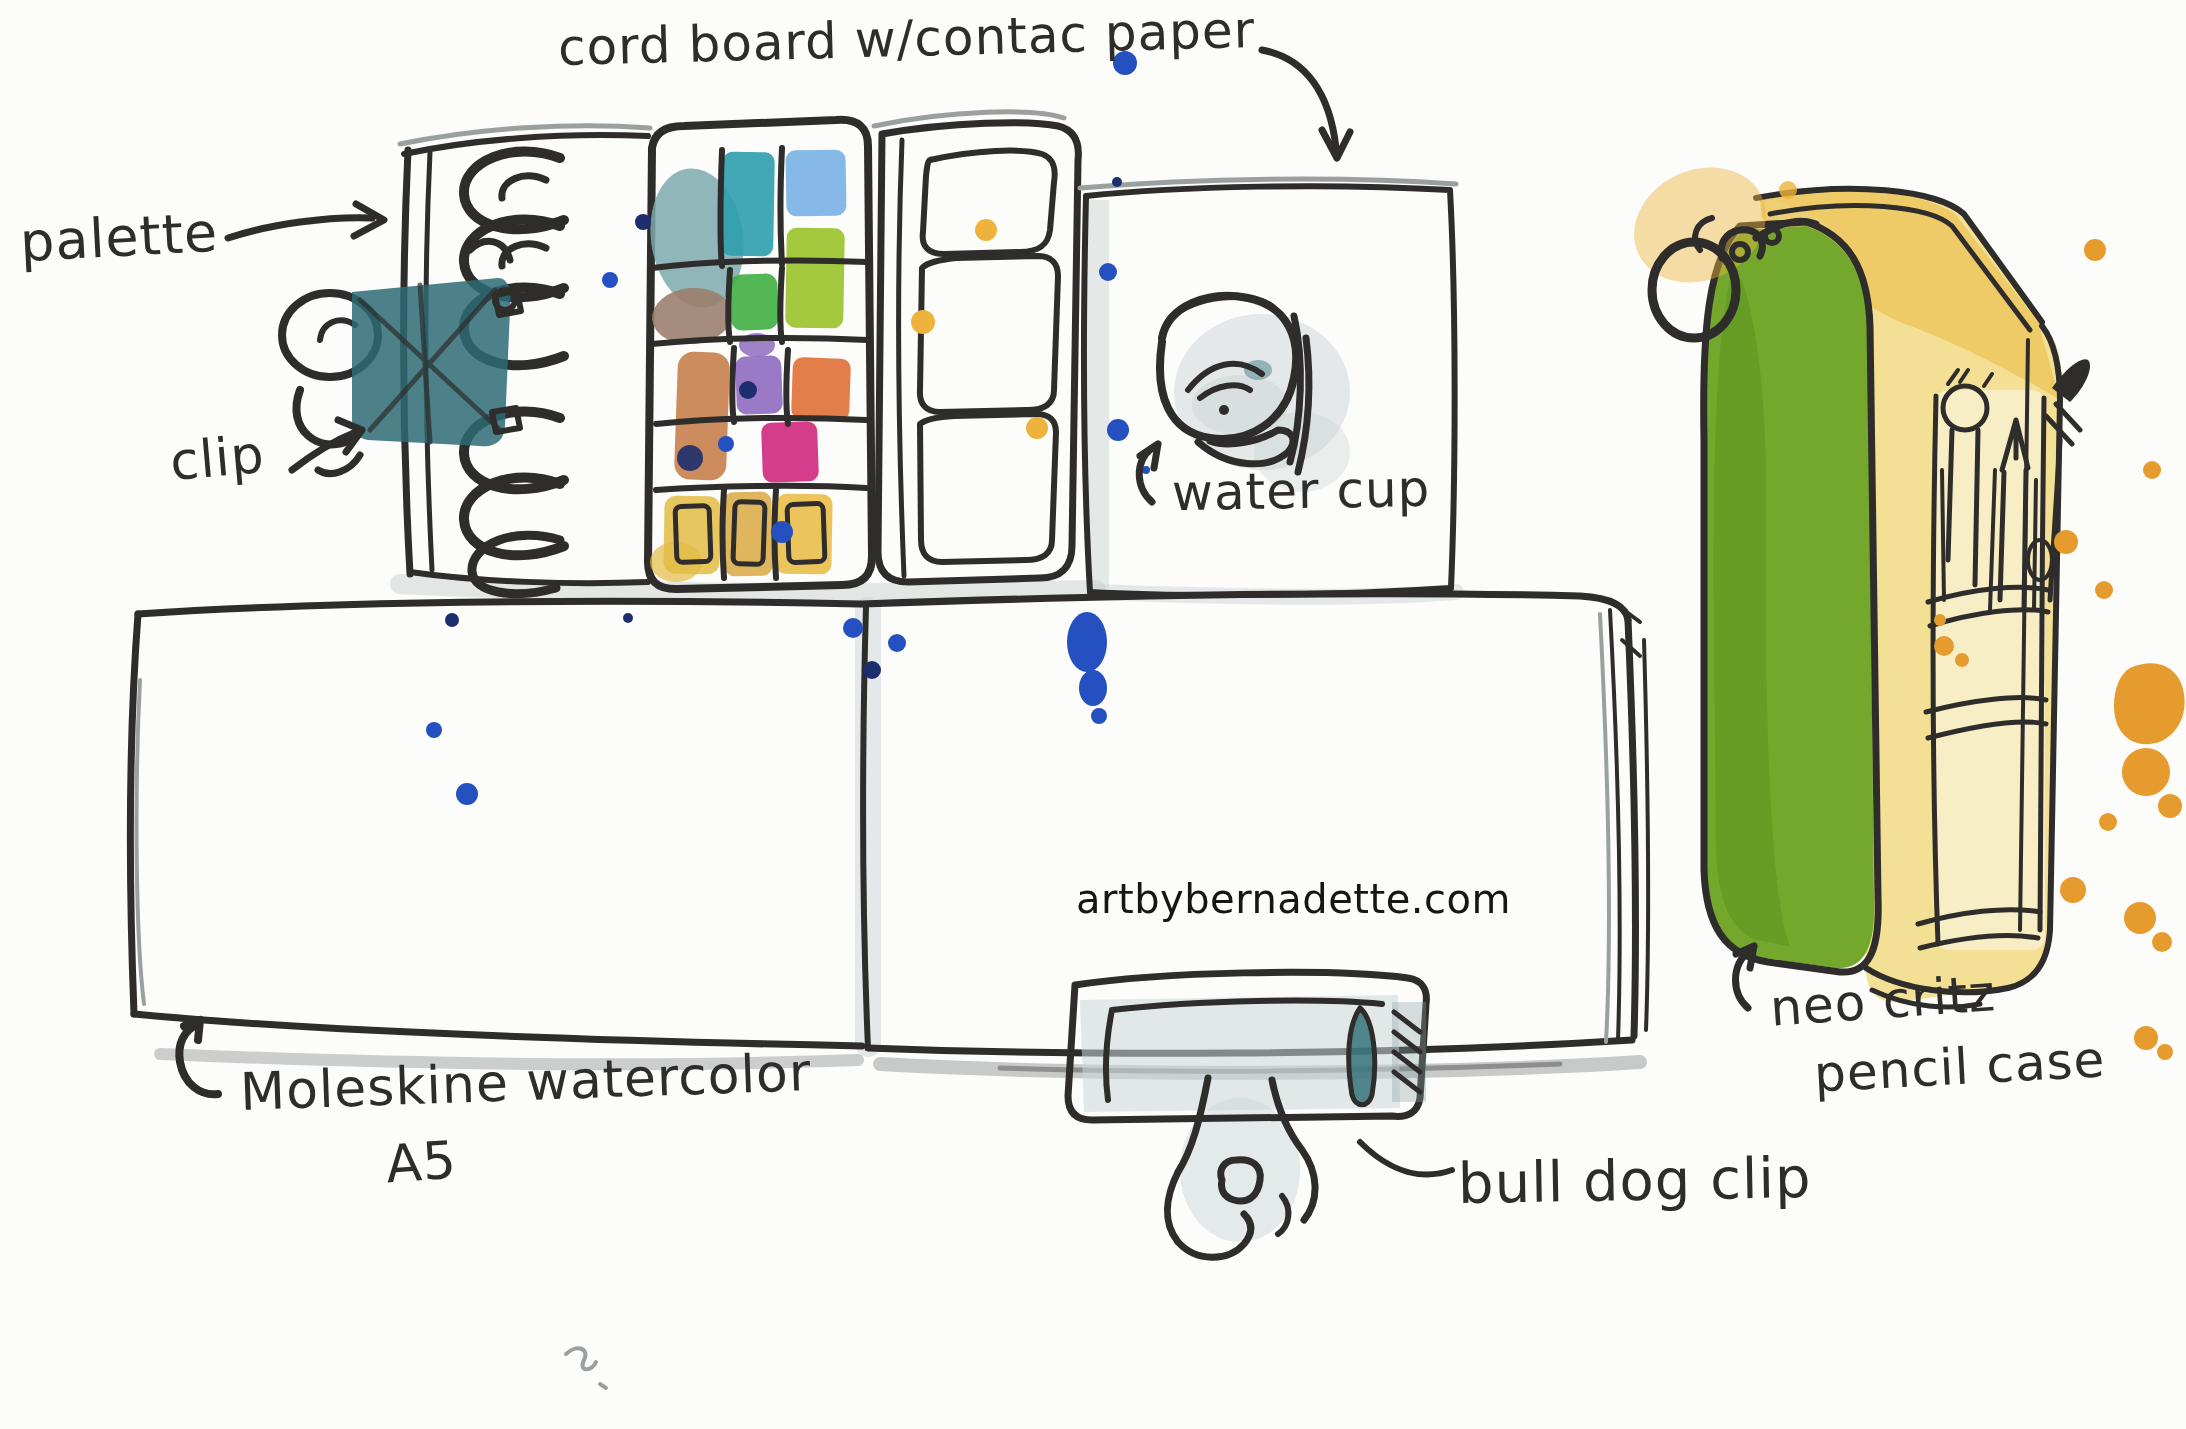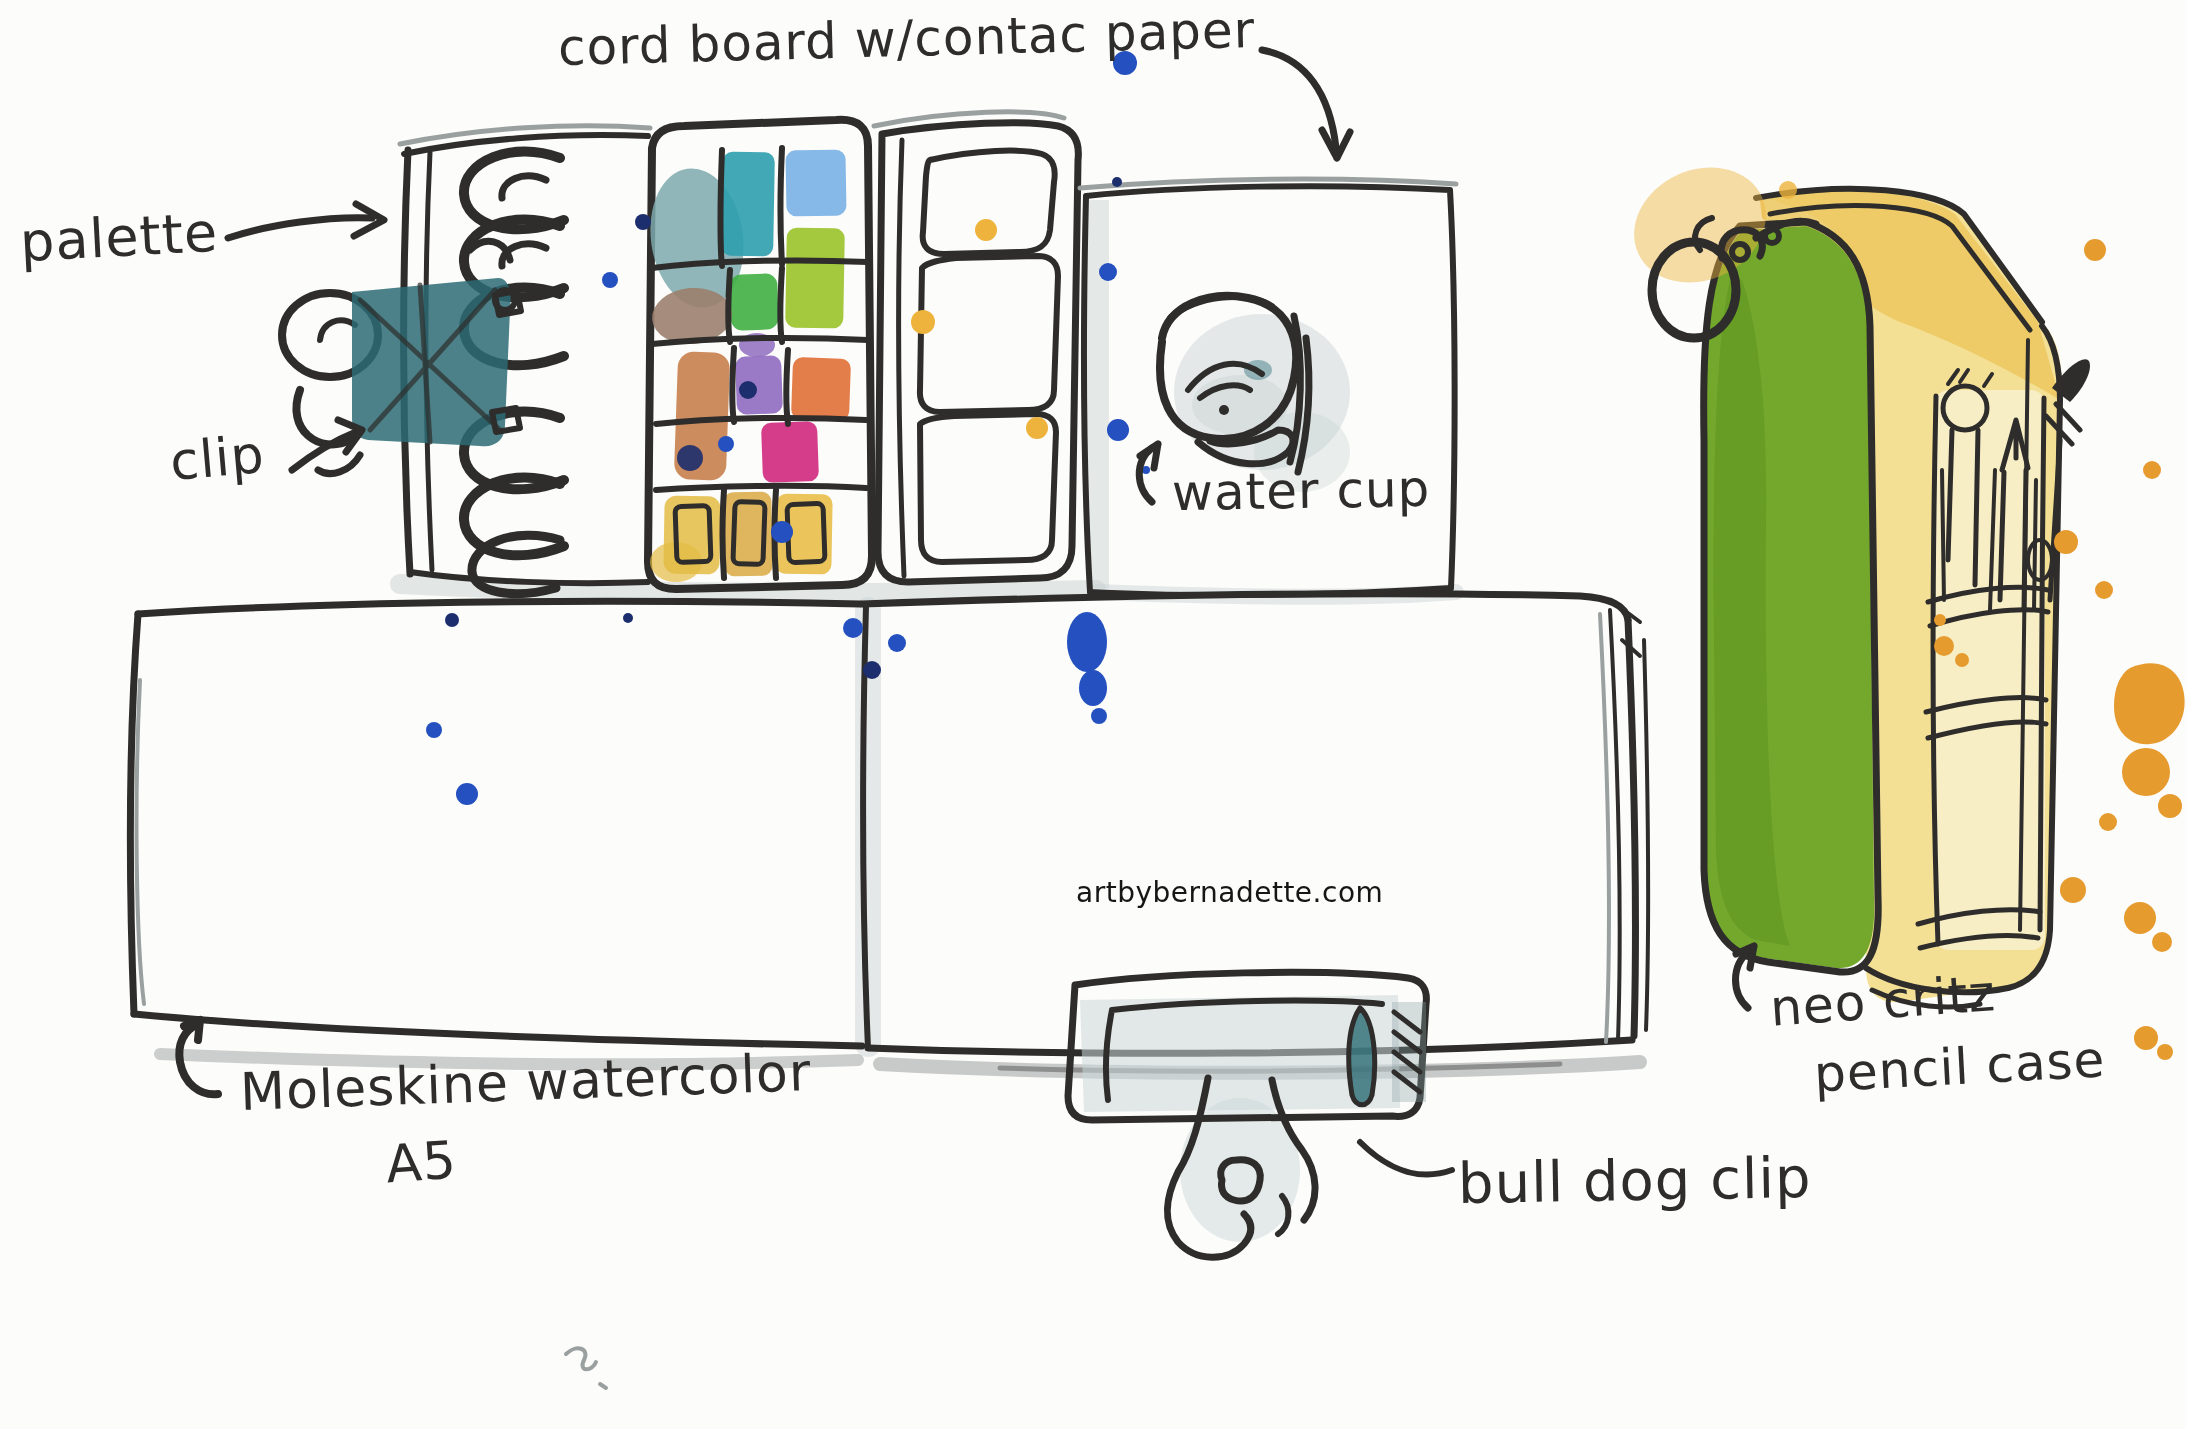--- a/index.html
+++ b/index.html
@@ -10,21 +10,21 @@
   }
   svg.art{position:absolute;left:0;top:0;width:2186px;height:1429px;}
   .ink{stroke:var(--ink,#2e2d2b);fill:none;stroke-linecap:round;stroke-linejoin:round;}
   .pencil{stroke:var(--pencil_gray,#9aa0a0);fill:none;stroke-linecap:round;}
   .hand{
     position:absolute;color:var(--ink,#2e2d2b);white-space:nowrap;
     font-family:"DejaVu Sans",sans-serif;letter-spacing:1px;
   }
   .wm{
     position:absolute;color:#161616;white-space:nowrap;
-    font-family:"DejaVu Sans",sans-serif;font-size:28px;letter-spacing:0.5px;
+    font-family:"DejaVu Sans",sans-serif;font-size:40px;letter-spacing:0.5px;
   }
 </style>
 </head>
 <body>
 
 <div class="canvas">
 
 <svg class="art" viewBox="0 0 2186 1429">
 
   <g>

